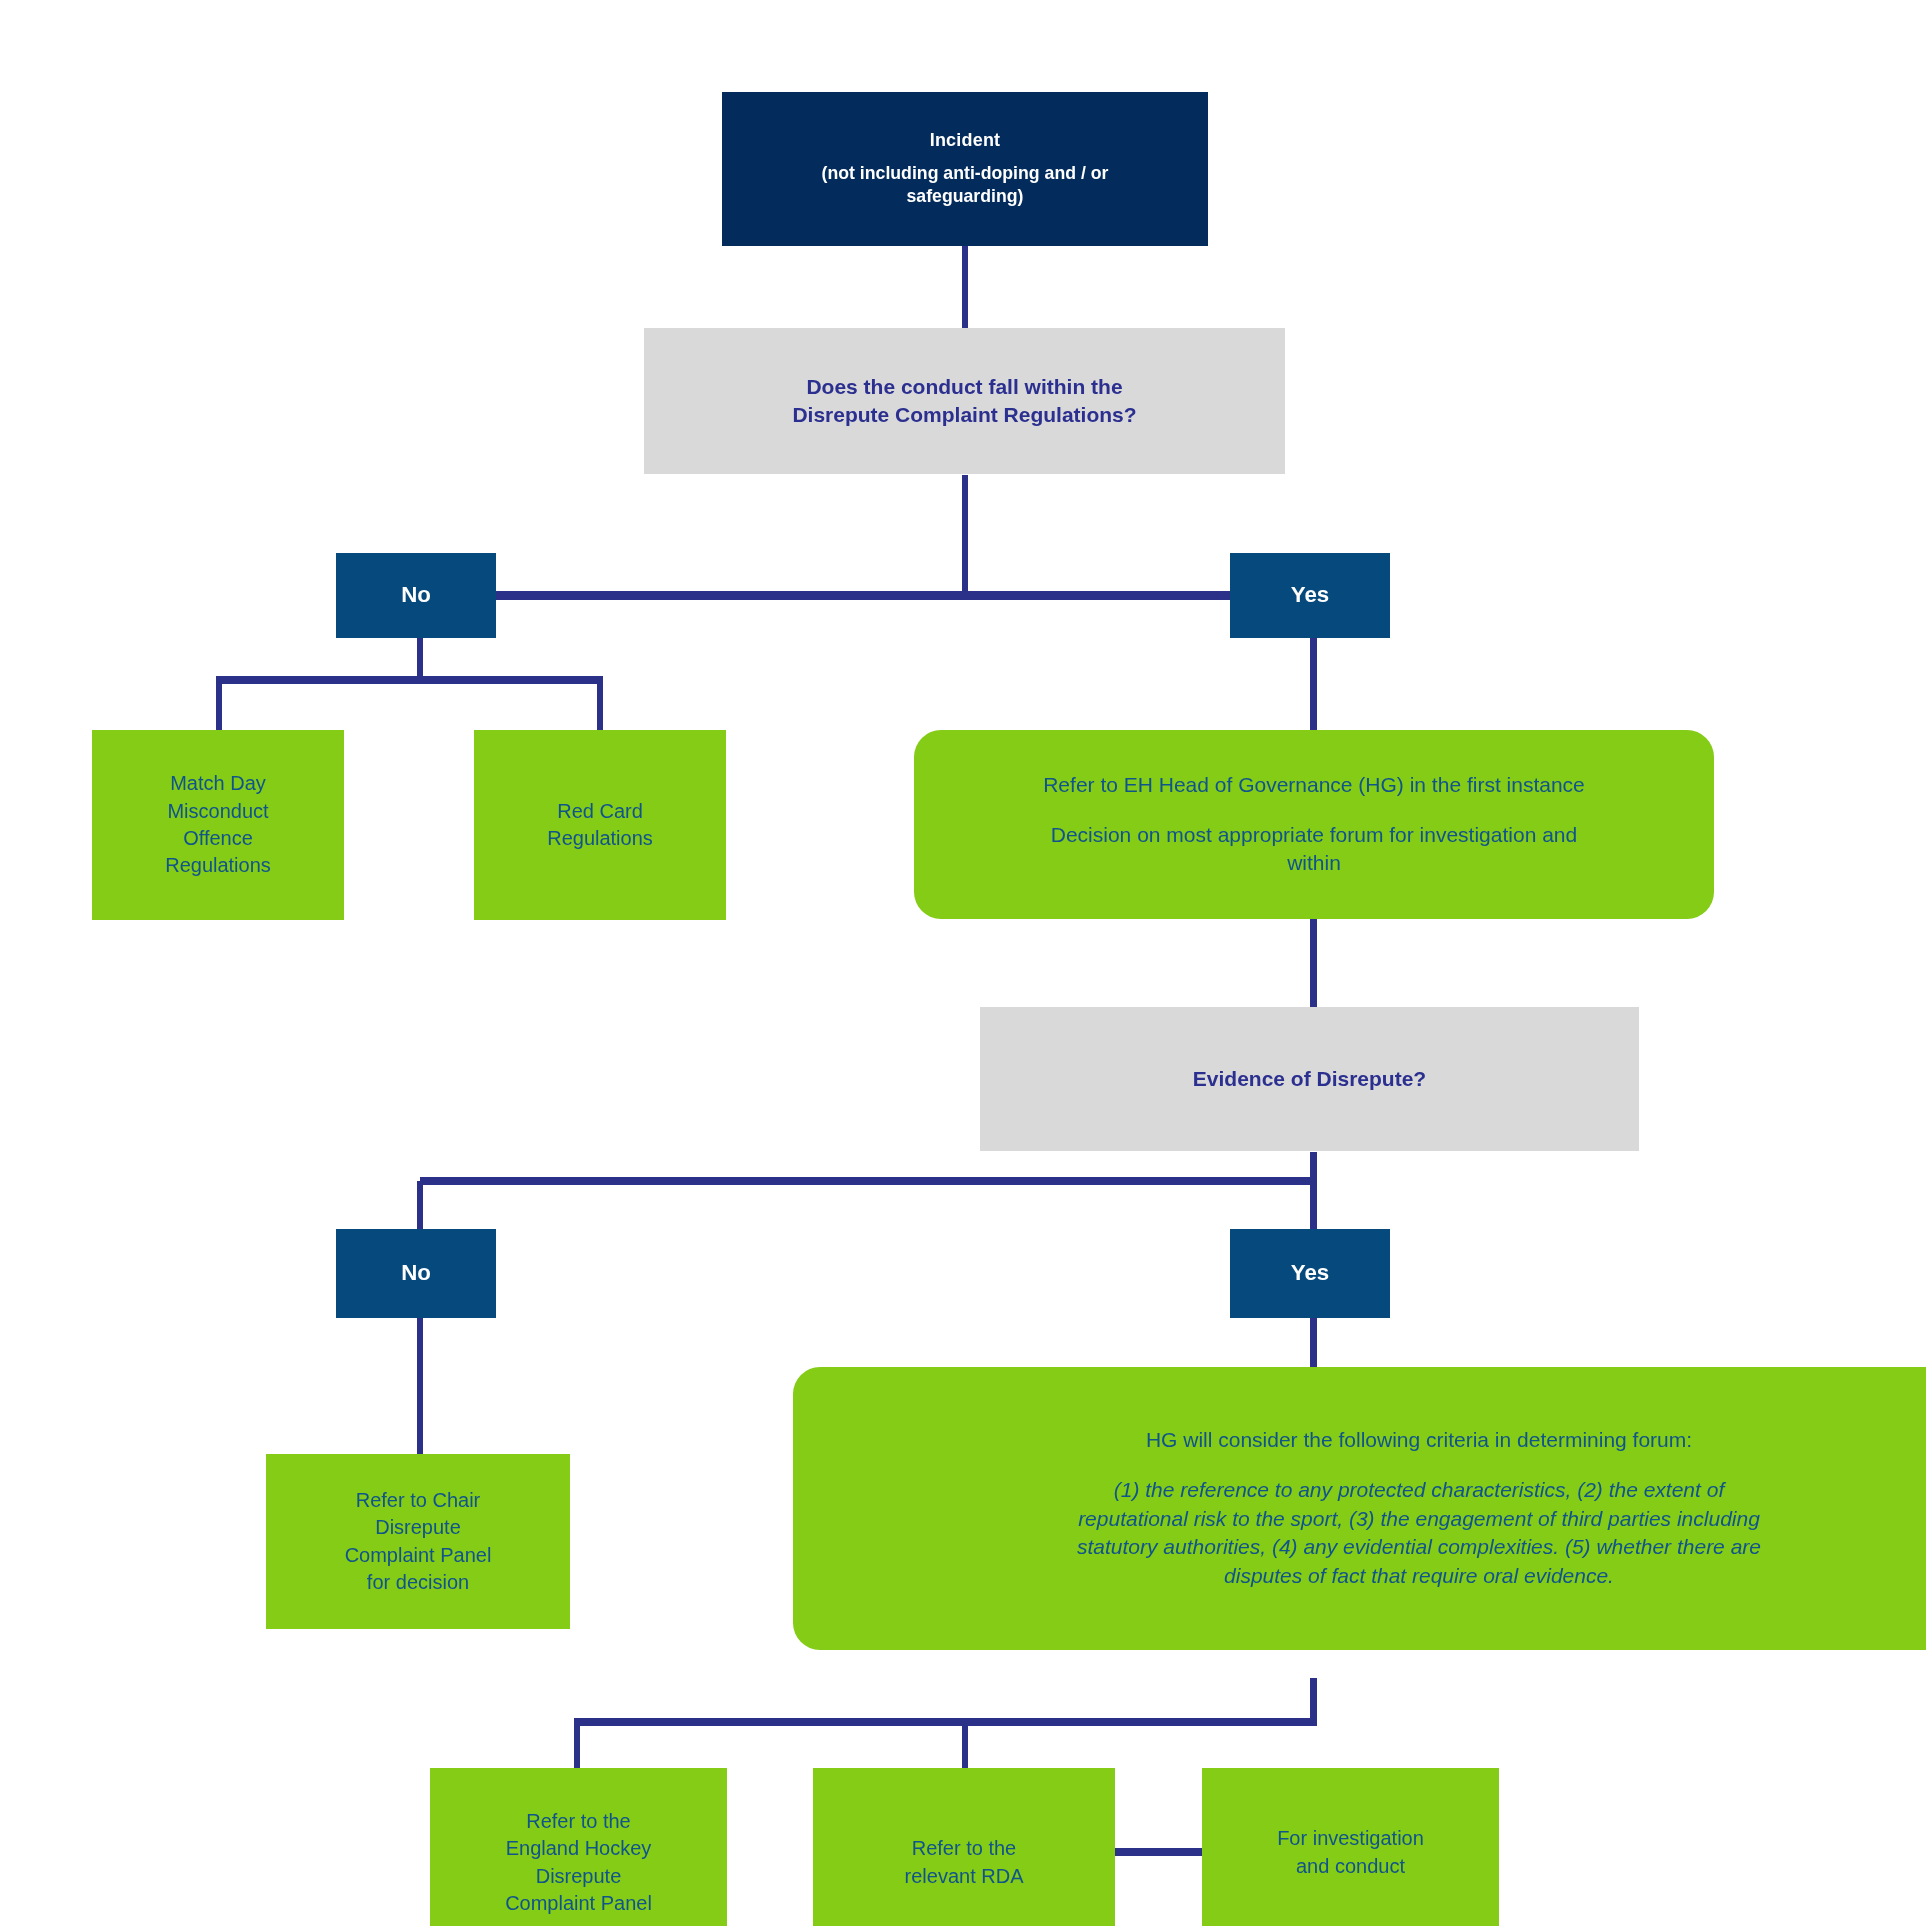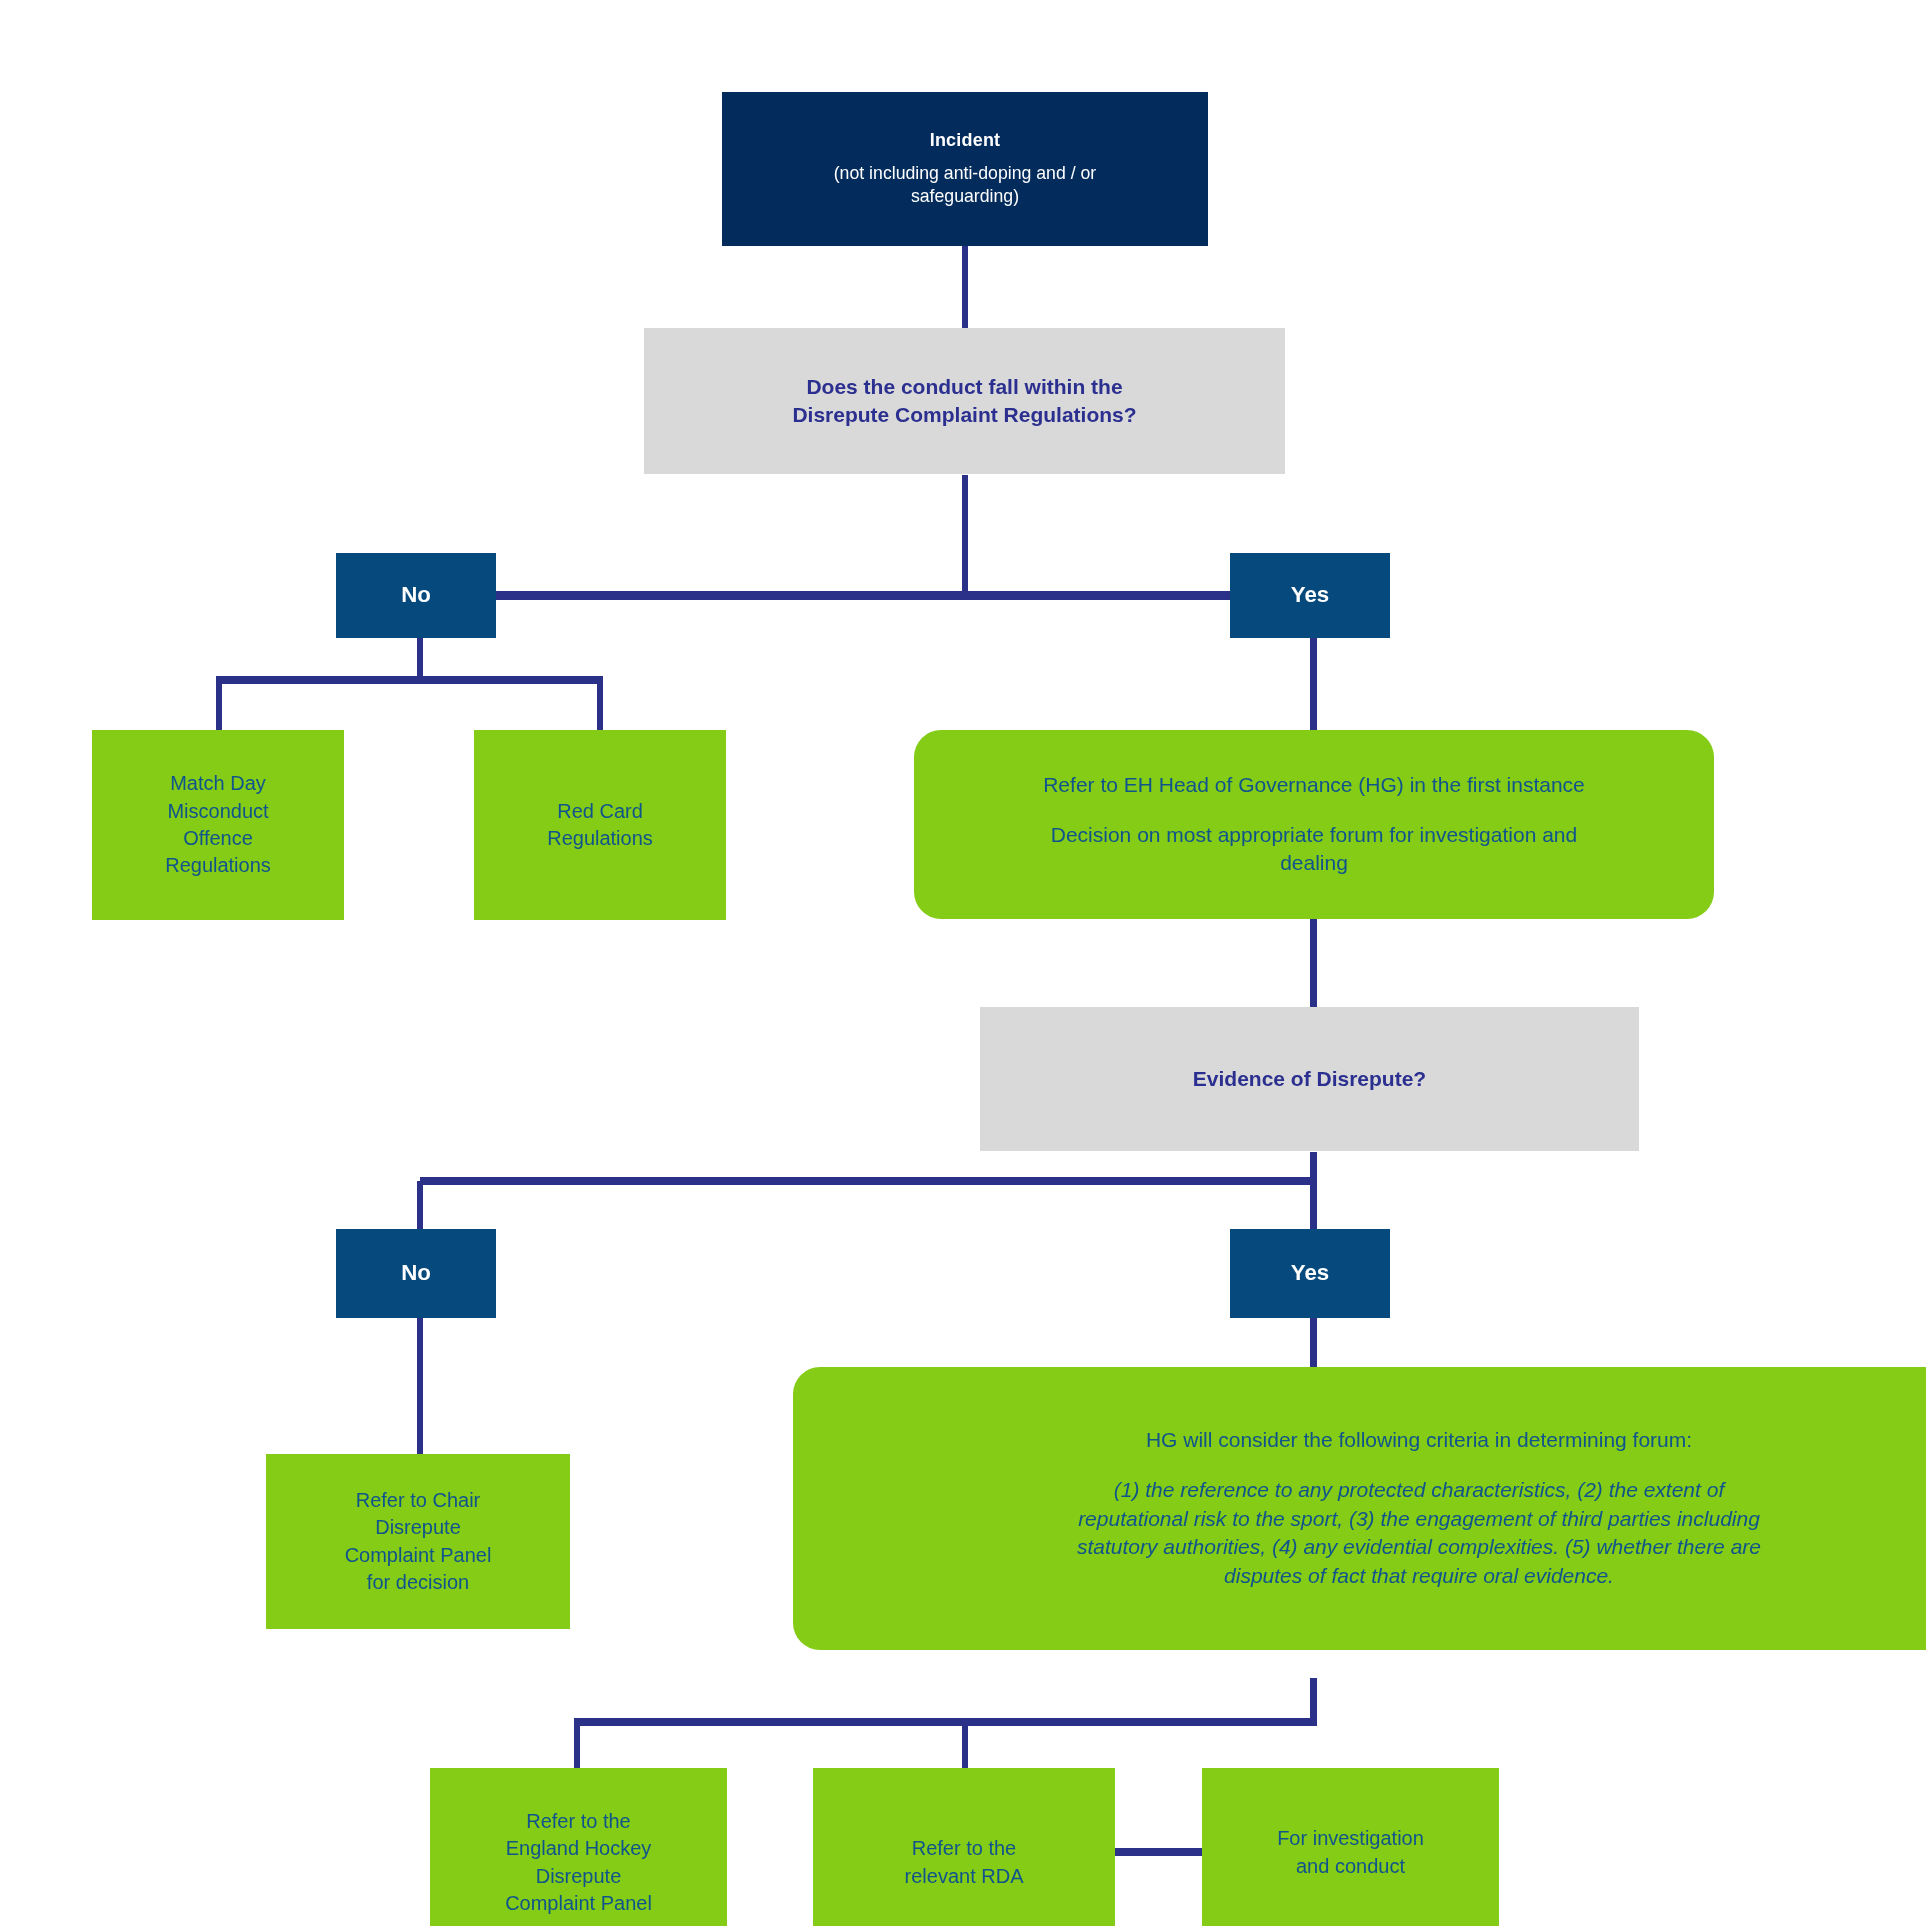--- a/index.html
+++ b/index.html
@@ -46,21 +46,21 @@
     background: #032b5c;
     color: #ffffff;
   }
   .terminator .title {
     font-weight: bold;
     font-size: 18px;
     line-height: 1.18;
     letter-spacing: 0.2px;
   }
   .terminator .sub {
-    font-weight: normal;
+    font-weight: bold;
     font-size: 17.7px;
     line-height: 1.30;
     margin-top: 10px;
   }
 
   .decision {
     background: #d9d9d9;
     color: #2b2f8f;
     font-weight: bold;
     font-size: 21px;
@@ -176,21 +176,21 @@
       <span class="ln">Red Card</span>
       <span class="ln">Regulations</span>
     </div>
   </div>
 
   <div class="node process wide" style="left:914px; top:730px; width:800px; height:189px;">
     <div class="lines">
       <span class="para">Refer to EH Head of Governance (HG) in the first instance</span>
       <span class="para">
         <span class="ln">Decision on most appropriate forum for investigation and</span>
-        <span class="ln">dealing</span>
+        <span class="ln">within</span>
       </span>
     </div>
   </div>
 
   <div class="node decision" style="left:980px; top:1007px; width:659px; height:144px;">
     <div class="lines">
       <span class="ln">Evidence of Disrepute?</span>
     </div>
   </div>
 

